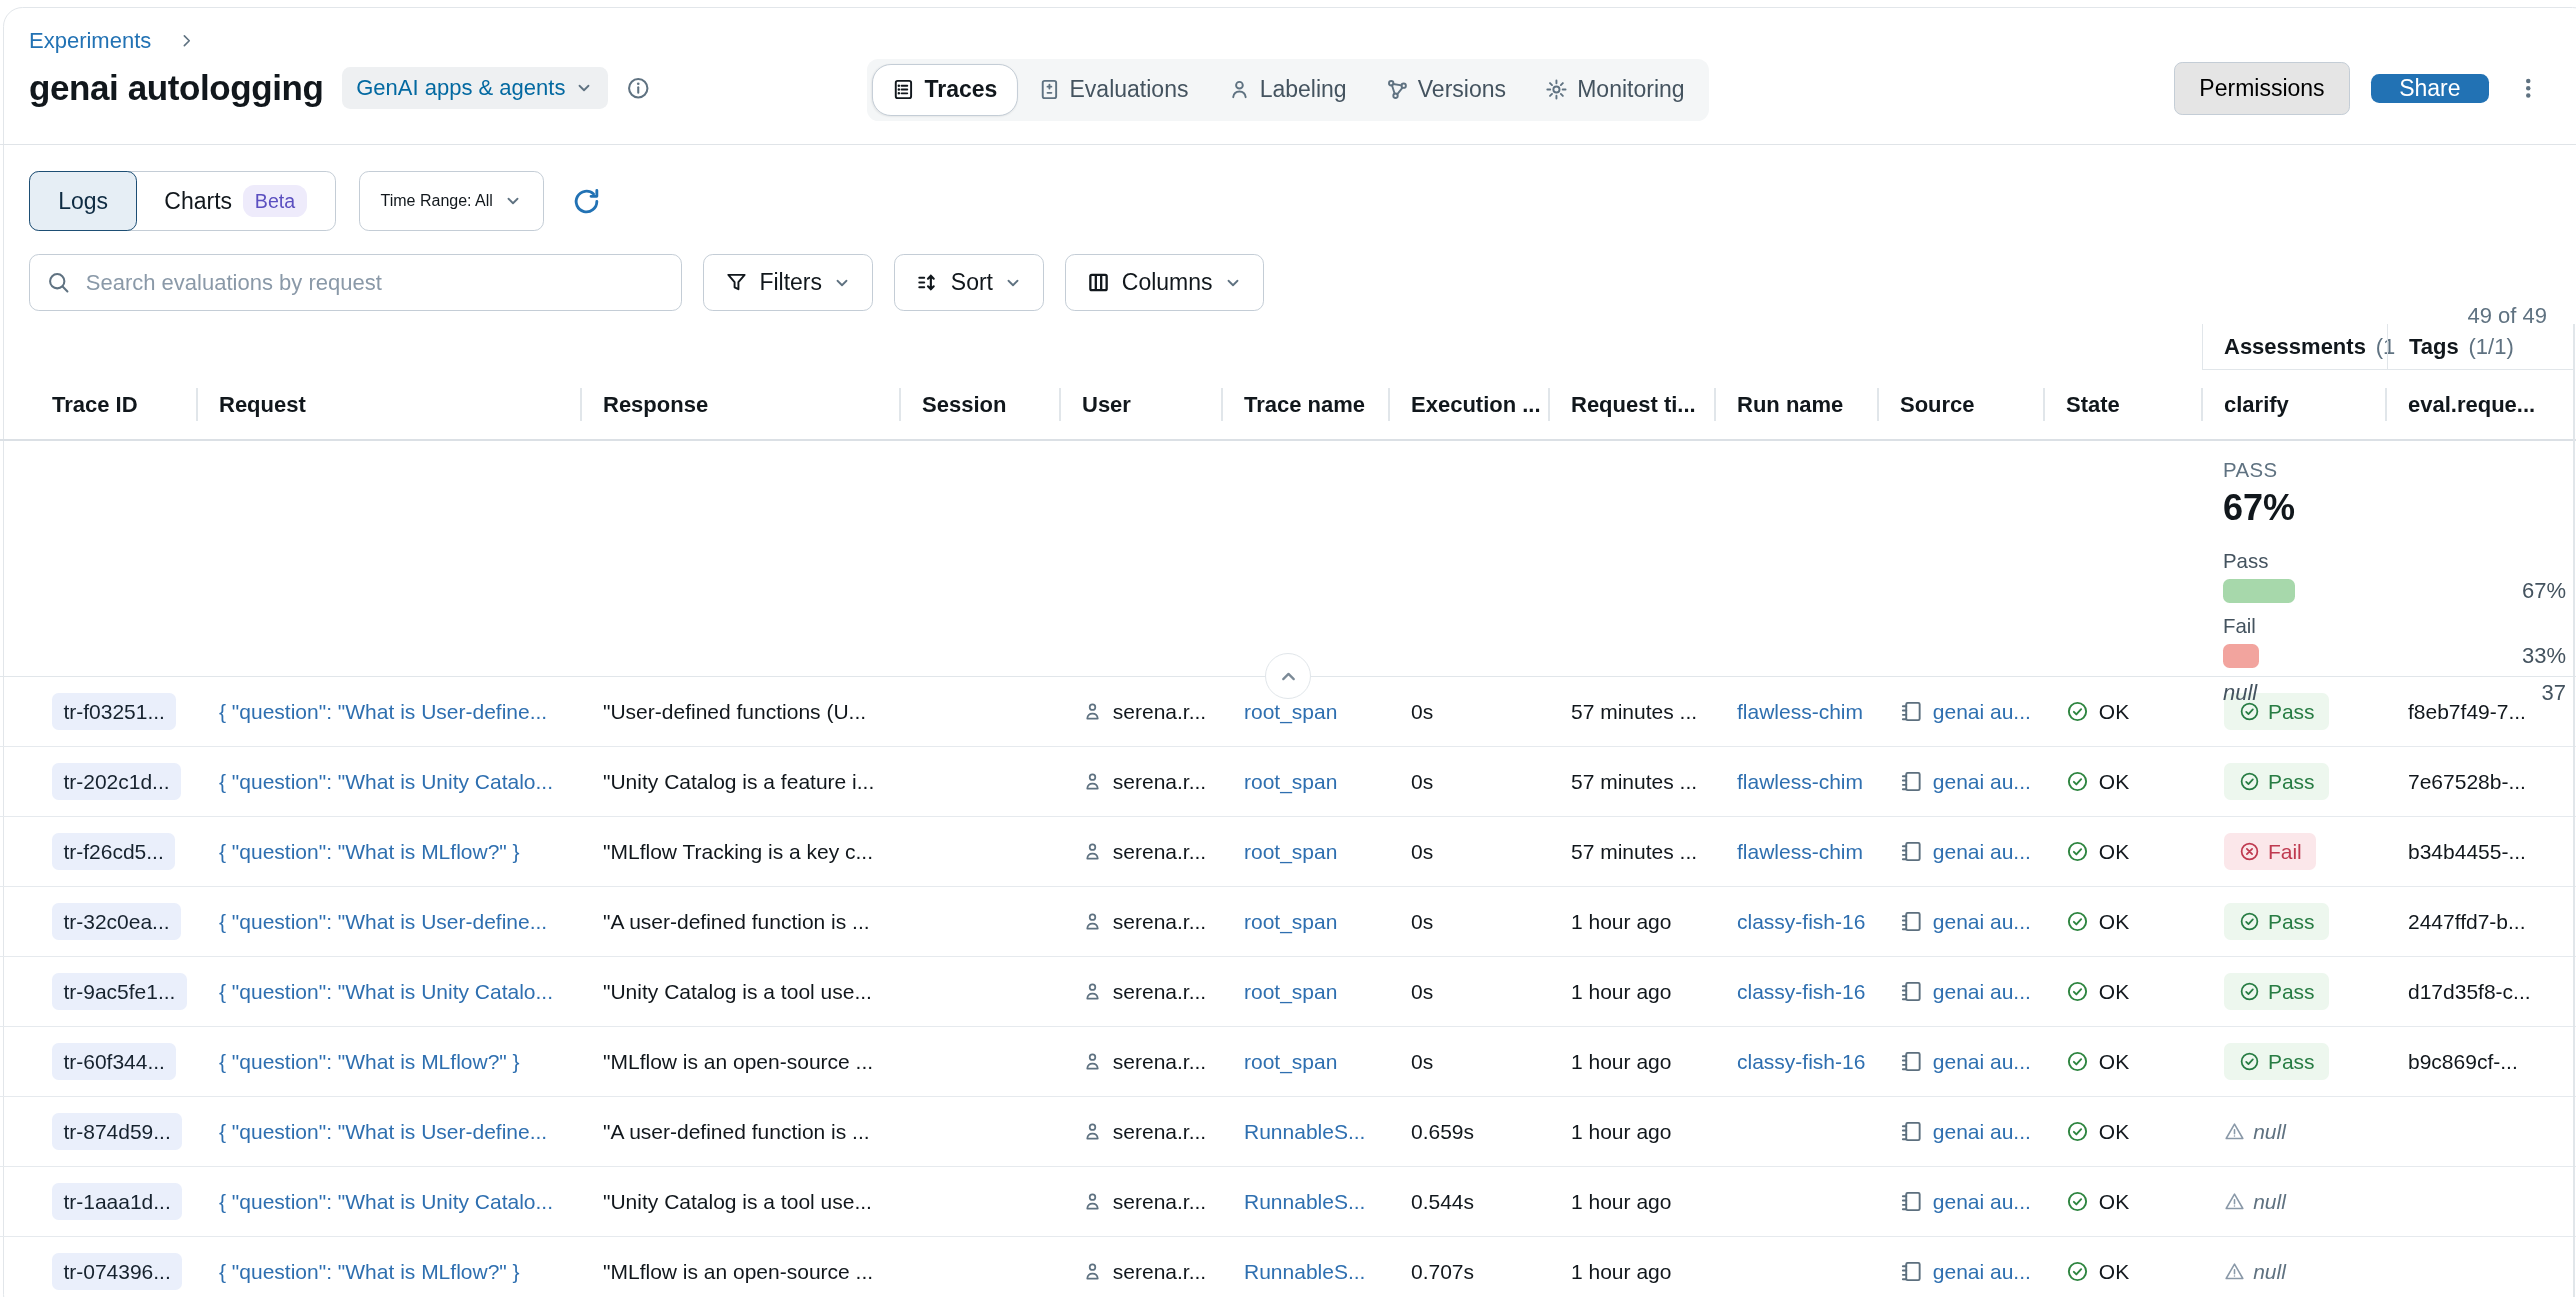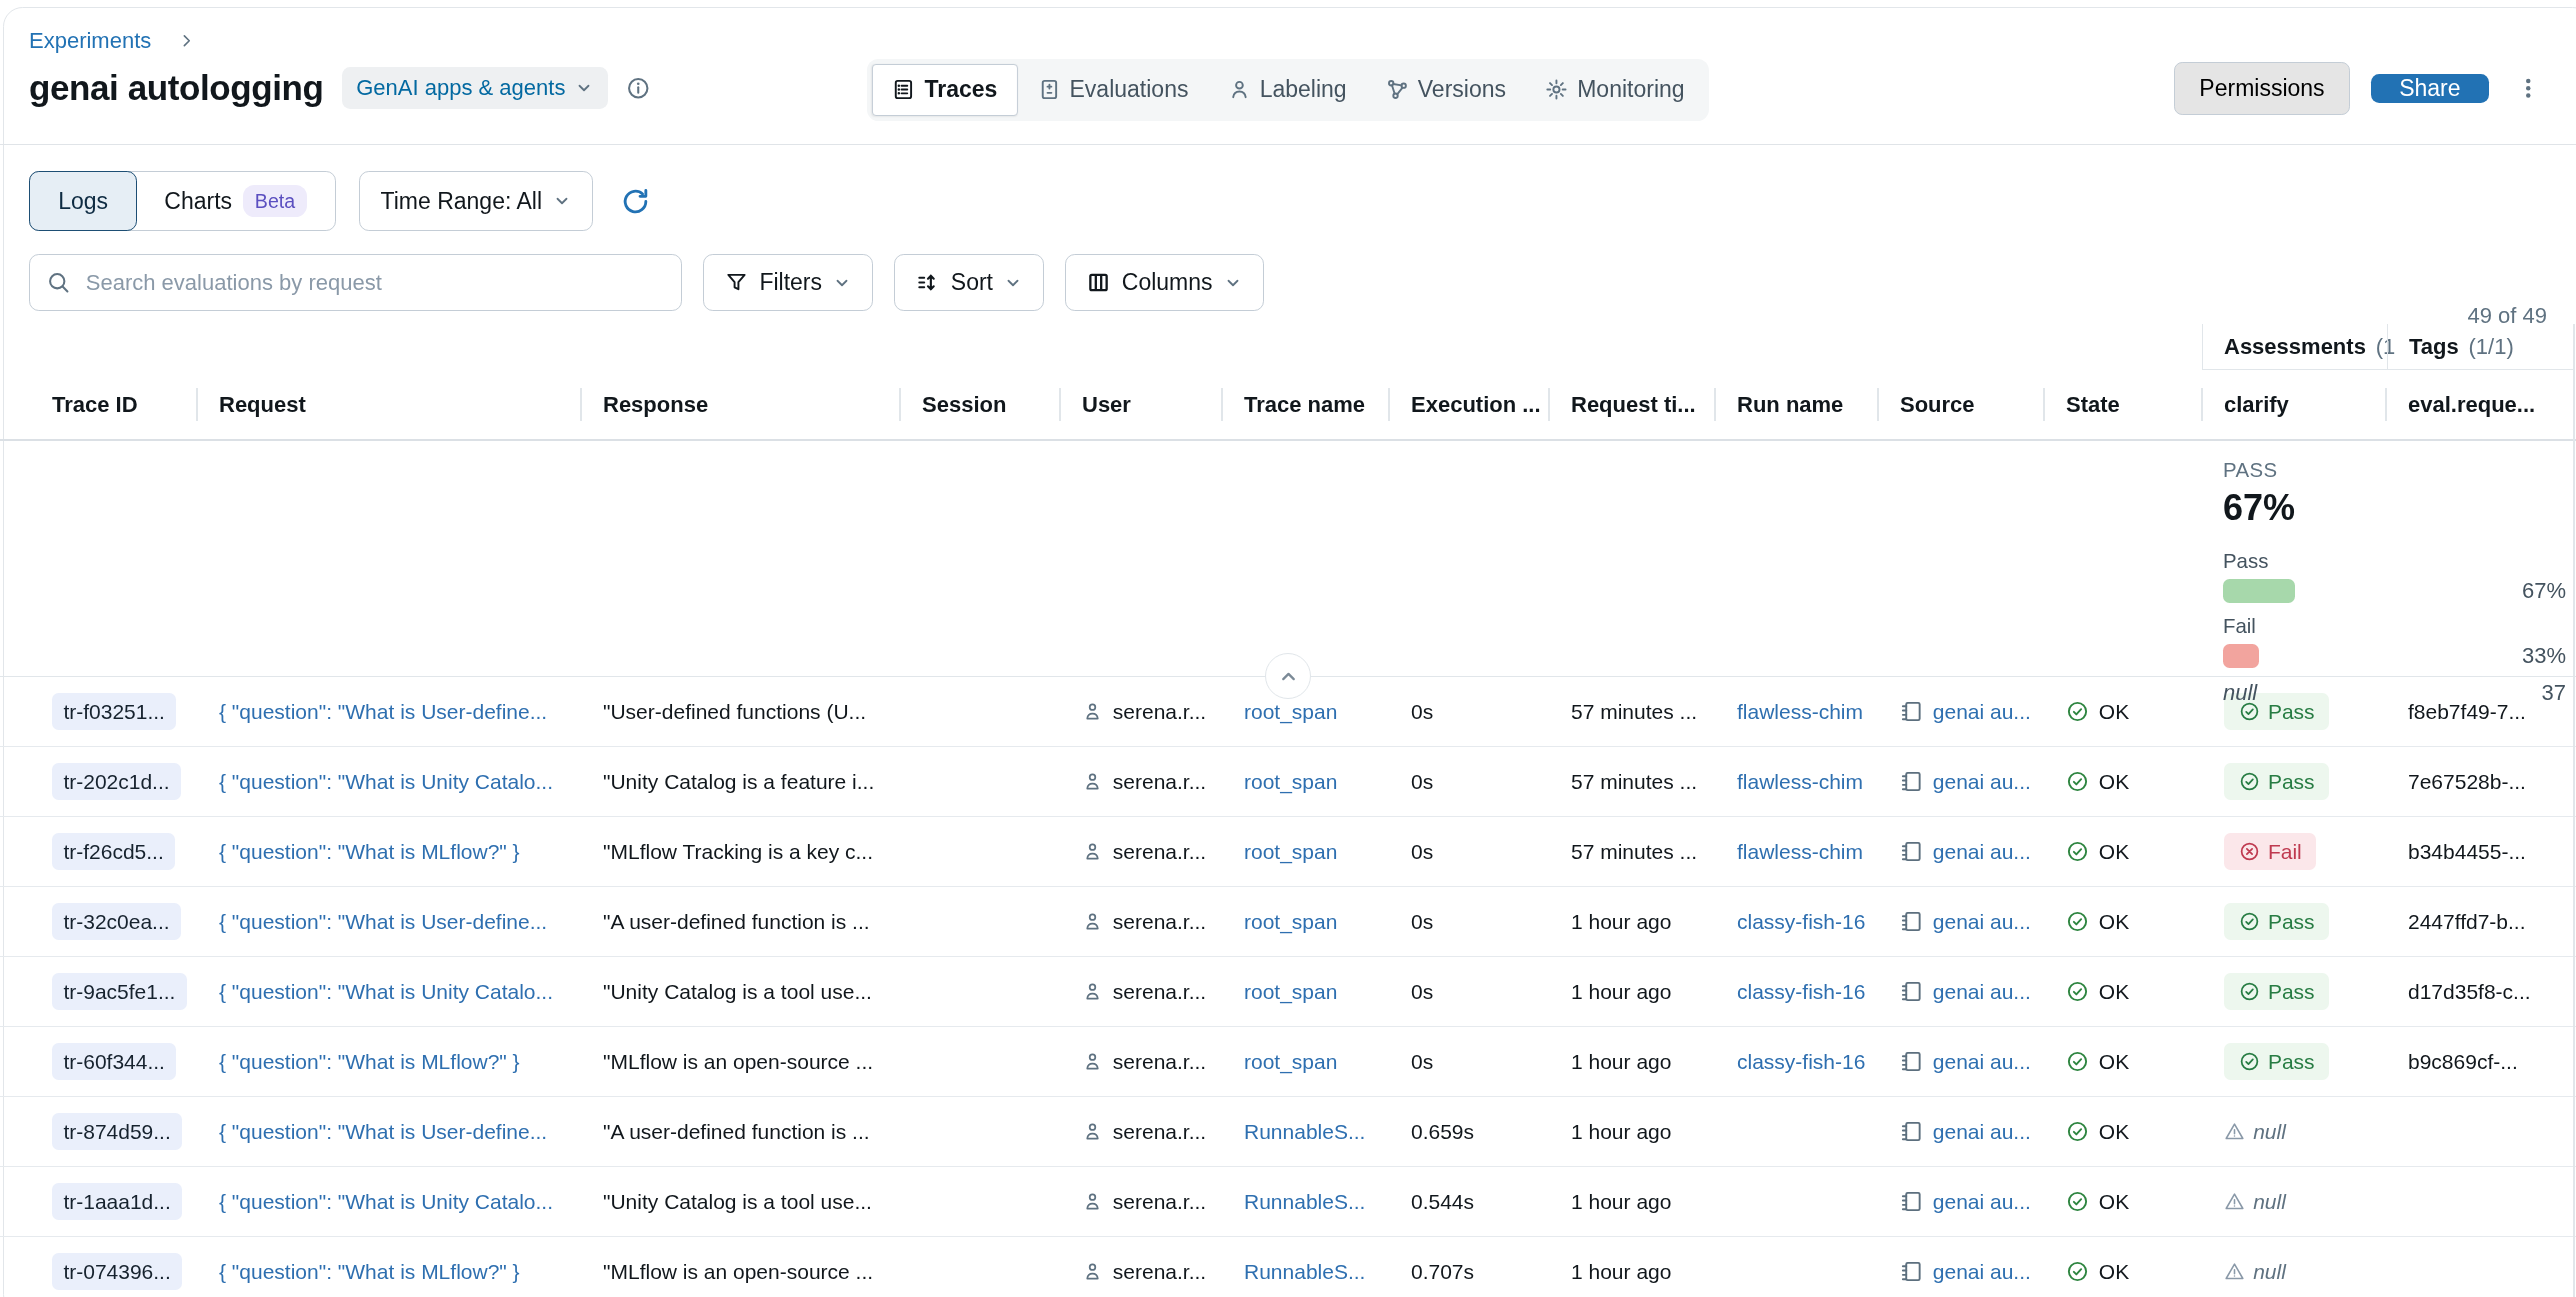--- a/index.html
+++ b/index.html
@@ -15,38 +15,38 @@
   .breadcrumb a{color:#2272b4;text-decoration:none;cursor:pointer;}
   .crumb-chev{color:#5f7281;}
   .title-row{display:flex;align-items:center;gap:18px;margin-top:13px;}
   .page-title{font-size:35px;font-weight:bold;letter-spacing:-0.4px;}
   .type-pill{display:flex;align-items:center;gap:9.8px;background:#eef0f2;border-radius:8.2px;
              padding:8.2px 14.7px;font-size:22px;color:#0369a1;cursor:pointer;}
   .info-ic{color:#5f7281;}
   .tabbar{position:absolute;left:50%;top:59px;transform:translateX(-50%);display:flex;align-items:center;
           background:#f4f6f7;border-radius:11.4px;padding:4.9px;}
   .tab{display:flex;align-items:center;gap:9px;padding:11.4px 19.6px;font-size:23px;color:#44535f;
-       border-radius:4px;cursor:pointer;white-space:nowrap;}
+       border-radius:19px;cursor:pointer;white-space:nowrap;}
   .tab.active{background:#fff;border:0.8px solid #c4cdd6;color:#11171c;font-weight:bold;box-shadow:0 0.8px 1.6px rgba(0,0,0,.06);}
   .tab .ico{color:#5f7281;}
   .tab.active .ico{color:#11171c;}
   .header-actions{position:absolute;right:29px;top:62px;display:flex;align-items:center;gap:21px;}
   .btn{display:flex;align-items:center;justify-content:center;border-radius:8.2px;font-size:23px;cursor:pointer;}
   .btn-secondary{border:0.8px solid #c4cdd6;background:#e5e5e5;padding:12.2px 24.5px;}
   .btn-primary{background:#2272b4;color:#fff;padding:1px 28px;border:none;}
   .kebab{color:#5f7281;padding:6.5px;cursor:pointer;}
 
   
   .toolbar{display:flex;align-items:center;gap:23px;padding:0 29px;margin-top:26px;height:60px;}
   .segmented{display:flex;align-items:stretch;border:0.8px solid #c4cdd6;border-radius:9.8px;height:60px;box-sizing:border-box;}
   .seg{display:flex;align-items:center;gap:11.4px;padding:0 28px;font-size:23px;cursor:pointer;}
   .seg.active{background:#e6eef5;border:1.6px solid #1d4e74;border-radius:9.8px;margin:-0.8px;color:#0e2b42;}
   .beta-badge{background:#eeebfb;color:#5b4fc0;font-size:19.6px;border-radius:11.4px;padding:4.1px 11.4px;}
   .dropdown-btn{display:flex;align-items:center;gap:11.4px;border:0.8px solid #c4cdd6;border-radius:9.8px;
-                padding:0 21px;height:60px;box-sizing:border-box;font-size:23px;background:#fff;cursor:pointer;}
+                padding:0 21px;height:60px;box-sizing:border-box;font-size:16px;background:#fff;cursor:pointer;}
   .chev{color:#5f7281;}
   .refresh-btn{color:#2272b4;cursor:pointer;padding:3.3px;}
 
   
   .filter-row{display:flex;align-items:center;gap:21px;padding:0 29px;margin-top:23px;height:57px;}
   .search-box{display:flex;align-items:center;gap:13px;width:653px;height:57px;box-sizing:border-box;
               border:0.8px solid #c4cdd6;border-radius:9.8px;padding:0 16.3px;background:#fff;}
   .search-box input{border:none;outline:none;font-size:22px;flex:1;font-family:inherit;color:#11171c;background:transparent;}
   .search-box input::placeholder{color:#8a99a8;}
   .search-ic{color:#5f7281;}

